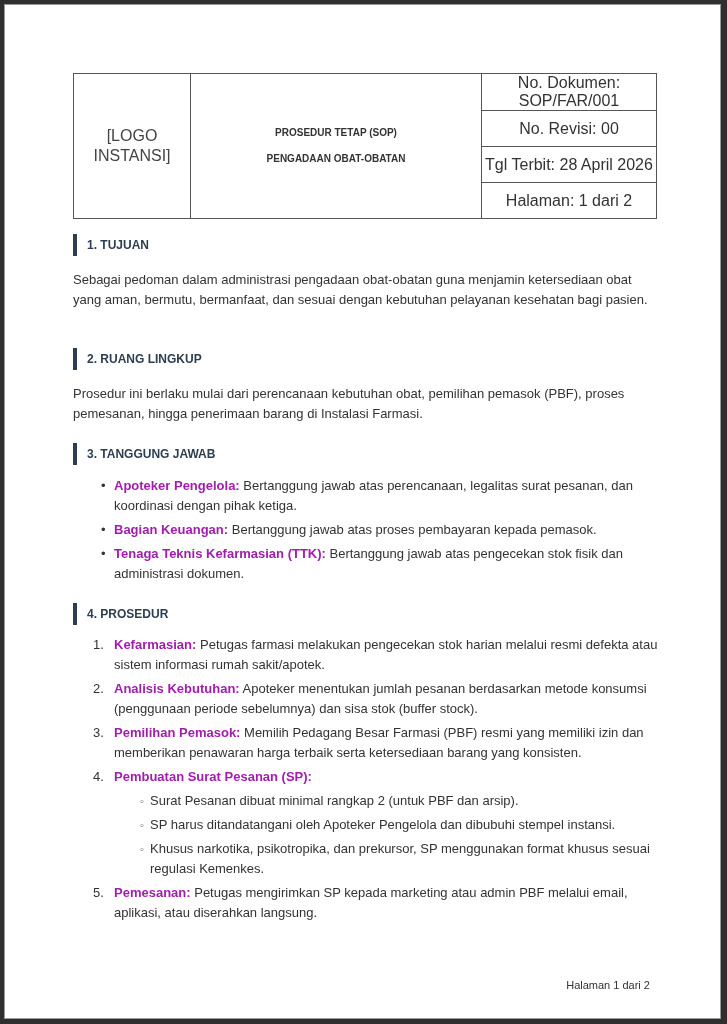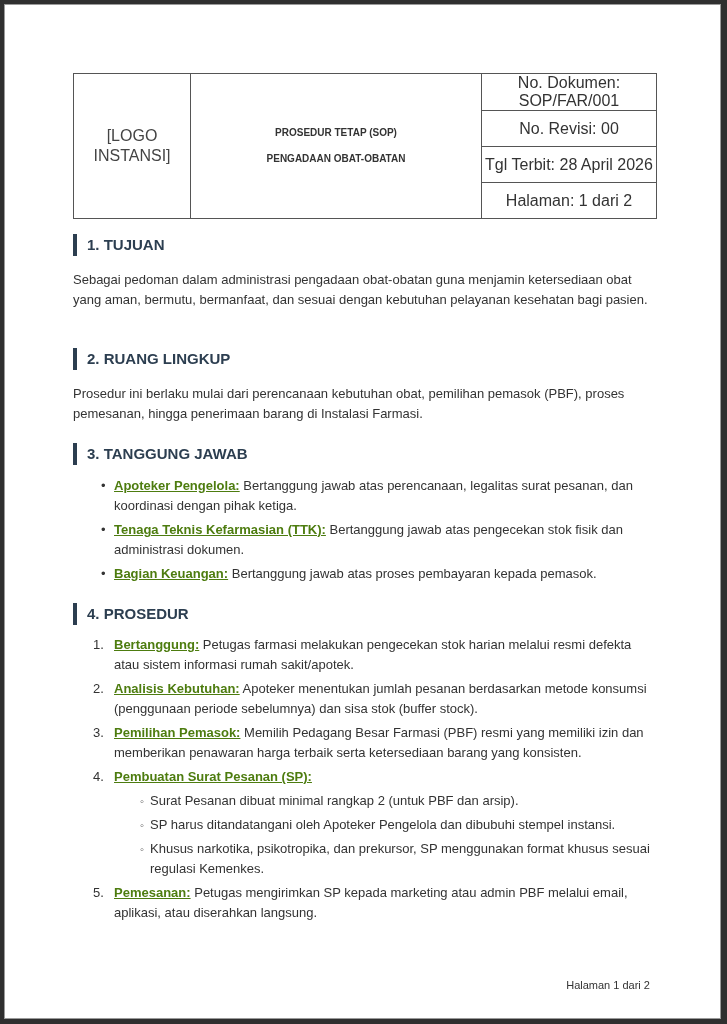--- a/index.html
+++ b/index.html
@@ -13,34 +13,34 @@
   }
   .header-table {
     position:absolute; left:68px; top:68px; width:582px; height:143px;
     border-collapse:collapse; table-layout:fixed;
   }
   .header-table td { border:1px solid #555; padding:0; text-align:center; vertical-align:middle; }
   .logo-cell { width:116px; font-size:16px; line-height:20px; color:#444; }
   .title-cell { width:290px; font-size:10px; font-weight:bold; line-height:26px; color:#333; }
   .meta-cell { width:174px; font-size:16px; color:#333; height:35px; }
   .section-title {
-    position:absolute; left:68px; font-size:15px; font-weight:bold; color:#2c3e50;
+    position:absolute; left:68px; font-size:12px; font-weight:bold; color:#2c3e50;
     border-left:4px solid #2c3e50; padding-left:10px; height:22px; line-height:22px;
   }
   .para { position:absolute; left:68px; width:580px; font-size:13px; line-height:20px; color:#333; margin:0; }
   ul.resp { position:absolute; left:96px; width:550px; margin:0; padding:0; list-style:none; font-size:13px; line-height:20px; }
   ul.resp li { position:relative; padding-left:13px; margin-bottom:4px; }
   ul.resp li::before { content:"•"; position:absolute; left:0; top:0; }
   ol.proc { position:absolute; left:88px; width:566px; margin:0; padding:0; list-style:none; font-size:13px; line-height:20px; }
   ol.proc > li { position:relative; padding-left:21px; margin-bottom:4px; }
   .num { position:absolute; left:0; top:0; }
   ul.sub { list-style:none; margin:4px 0 0 0; padding:0 0 0 26px; }
   ul.sub li { position:relative; padding-left:10px; margin-bottom:4px; }
   ul.sub li::before { content:"◦"; position:absolute; left:0; top:0; font-size:11px; color:#555; }
-  b { color:#4d7c0f;text-decoration:underline; }
+  b { color:#a21caf; }
   .footer { position:absolute; right:70px; top:974px; font-size:11px; color:#333; }
 </style>
 </head>
 <body>
 
 <div class="page">
 
   <table class="header-table">
     <tbody>
         <tr>
@@ -65,27 +65,27 @@
 
   <div class="section-title" style="top:229px;">1. TUJUAN</div>
   <p class="para" style="top:265px;">Sebagai pedoman dalam administrasi pengadaan obat-obatan guna menjamin ketersediaan obat yang aman, bermutu, bermanfaat, dan sesuai dengan kebutuhan pelayanan kesehatan bagi pasien.</p>
 
   <div class="section-title" style="top:343px;">2. RUANG LINGKUP</div>
   <p class="para" style="top:379px;">Prosedur ini berlaku mulai dari perencanaan kebutuhan obat, pemilihan pemasok (PBF), proses pemesanan, hingga penerimaan barang di Instalasi Farmasi.</p>
 
   <div class="section-title" style="top:438px;">3. TANGGUNG JAWAB</div>
   <ul class="resp" style="top:471px;">
     <li><b>Apoteker Pengelola:</b><span> Bertanggung jawab atas perencanaan, legalitas surat pesanan, dan koordinasi dengan pihak ketiga.</span></li>
+    <li><b>Bagian Keuangan:</b><span> Bertanggung jawab atas proses pembayaran kepada pemasok.</span></li>
     <li><b>Tenaga Teknis Kefarmasian (TTK):</b><span> Bertanggung jawab atas pengecekan stok fisik dan administrasi dokumen.</span></li>
-    <li><b>Bagian Keuangan:</b><span> Bertanggung jawab atas proses pembayaran kepada pemasok.</span></li>
   </ul>
 
   <div class="section-title" style="top:598px;">4. PROSEDUR</div>
   <ol class="proc" style="top:630px;">
-    <li><span class="num">1.</span><b>Bertanggung:</b><span> Petugas farmasi melakukan pengecekan stok harian melalui resmi defekta atau sistem informasi rumah sakit/apotek.</span></li>
+    <li><span class="num">1.</span><b>Kefarmasian:</b><span> Petugas farmasi melakukan pengecekan stok harian melalui resmi defekta atau sistem informasi rumah sakit/apotek.</span></li>
     <li><span class="num">2.</span><b>Analisis Kebutuhan:</b><span> Apoteker menentukan jumlah pesanan berdasarkan metode konsumsi (penggunaan periode sebelumnya) dan sisa stok (buffer stock).</span></li>
     <li><span class="num">3.</span><b>Pemilihan Pemasok:</b><span> Memilih Pedagang Besar Farmasi (PBF) resmi yang memiliki izin dan memberikan penawaran harga terbaik serta ketersediaan barang yang konsisten.</span></li>
     <li><span class="num">4.</span><b>Pembuatan Surat Pesanan (SP):</b>
       <ul class="sub">
         <li>Surat Pesanan dibuat minimal rangkap 2 (untuk PBF dan arsip).</li>
         <li>SP harus ditandatangani oleh Apoteker Pengelola dan dibubuhi stempel instansi.</li>
         <li>Khusus narkotika, psikotropika, dan prekursor, SP menggunakan format khusus sesuai regulasi Kemenkes.</li>
       </ul>
     </li>
     <li><span class="num">5.</span><b>Pemesanan:</b><span> Petugas mengirimkan SP kepada marketing atau admin PBF melalui email, aplikasi, atau diserahkan langsung.</span></li>

